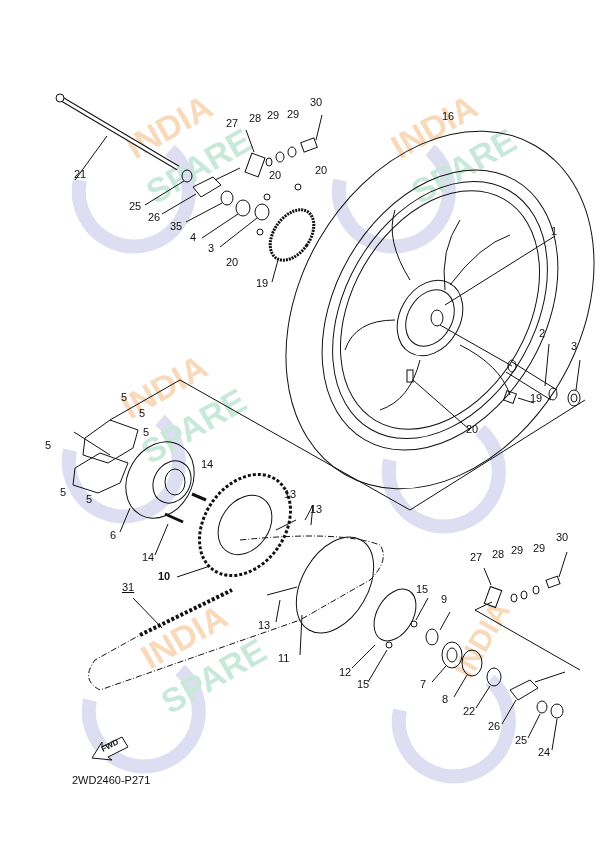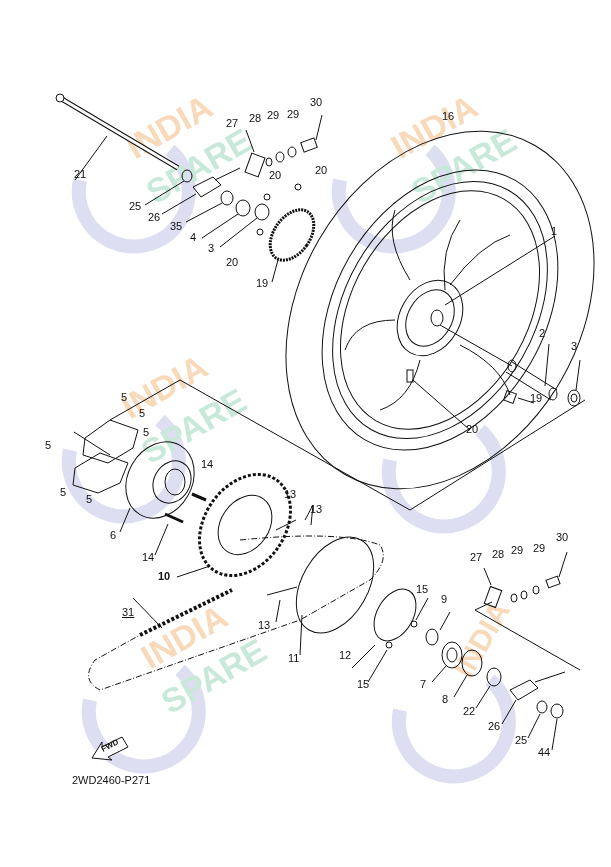--- a/index.html
+++ b/index.html
@@ -255,50 +255,50 @@
       <div class="lbl" style="left: 139px; top: 408px;">5</div>
       <div class="lbl" style="left: 143px; top: 427px;">5</div>
       <div class="lbl" style="left: 45px; top: 440px;">5</div>
       <div class="lbl" style="left: 60px; top: 487px;">5</div>
       <div class="lbl" style="left: 86px; top: 494px;">5</div>
       <div class="lbl" style="left: 110px; top: 530px;">6</div>
       <div class="lbl" style="left: 420px; top: 679px;">7</div>
       <div class="lbl" style="left: 442px; top: 694px;">8</div>
       <div class="lbl" style="left: 441px; top: 594px;">9</div>
       <div class="lbl" style="left: 158px; top: 571px; font-weight: bold;">10</div>
-      <div class="lbl" style="left: 288px; top: 653px;">11</div>
-      <div class="lbl" style="left: 339px; top: 650px;">12</div>
+      <div class="lbl" style="left: 278px; top: 653px;">11</div>
+      <div class="lbl" style="left: 339px; top: 667px;">12</div>
       <div class="lbl" style="left: 284px; top: 489px;">13</div>
       <div class="lbl" style="left: 310px; top: 504px;">13</div>
       <div class="lbl" style="left: 258px; top: 620px;">13</div>
       <div class="lbl" style="left: 201px; top: 459px;">14</div>
       <div class="lbl" style="left: 142px; top: 552px;">14</div>
       <div class="lbl" style="left: 416px; top: 584px;">15</div>
       <div class="lbl" style="left: 357px; top: 679px;">15</div>
       <div class="lbl" style="left: 442px; top: 111px;">16</div>
       <div class="lbl" style="left: 466px; top: 424px;">20</div>
       <div class="lbl" style="left: 530px; top: 393px;">19</div>
       <div class="lbl" style="left: 256px; top: 278px;">19</div>
       <div class="lbl" style="left: 269px; top: 170px;">20</div>
       <div class="lbl" style="left: 315px; top: 165px;">20</div>
       <div class="lbl" style="left: 226px; top: 257px;">20</div>
       <div class="lbl" style="left: 74px; top: 169px; text-align: right;">21</div>
       <div class="lbl" style="left: 463px; top: 706px;">22</div>
       <div class="lbl" style="left: 170px; top: 221px;">35</div>
-      <div class="lbl" style="left: 538px; top: 747px;">44</div>
+      <div class="lbl" style="left: 538px; top: 747px;">24</div>
       <div class="lbl" style="left: 129px; top: 201px;">25</div>
       <div class="lbl" style="left: 515px; top: 735px;">25</div>
       <div class="lbl" style="left: 148px; top: 212px;">26</div>
       <div class="lbl" style="left: 488px; top: 721px;">26</div>
       <div class="lbl" style="left: 226px; top: 118px;">27</div>
       <div class="lbl" style="left: 470px; top: 552px;">27</div>
       <div class="lbl" style="left: 249px; top: 113px;">28</div>
       <div class="lbl" style="left: 492px; top: 549px;">28</div>
       <div class="lbl" style="left: 267px; top: 110px;">29</div>
       <div class="lbl" style="left: 287px; top: 109px;">29</div>
       <div class="lbl" style="left: 511px; top: 545px;">29</div>
       <div class="lbl" style="left: 533px; top: 543px;">29</div>
       <div class="lbl" style="left: 310px; top: 97px;">30</div>
       <div class="lbl" style="left: 556px; top: 532px;">30</div>
-      <div class="lbl" style="left: 122px; top: 607px; text-decoration: underline;">31</div>
+      <div class="lbl" style="left: 122px; top: 582px; text-decoration: underline;">31</div>
     </div>
   <div class="code">2WD2460-P271</div>
 </div>
 
 </body></html>

